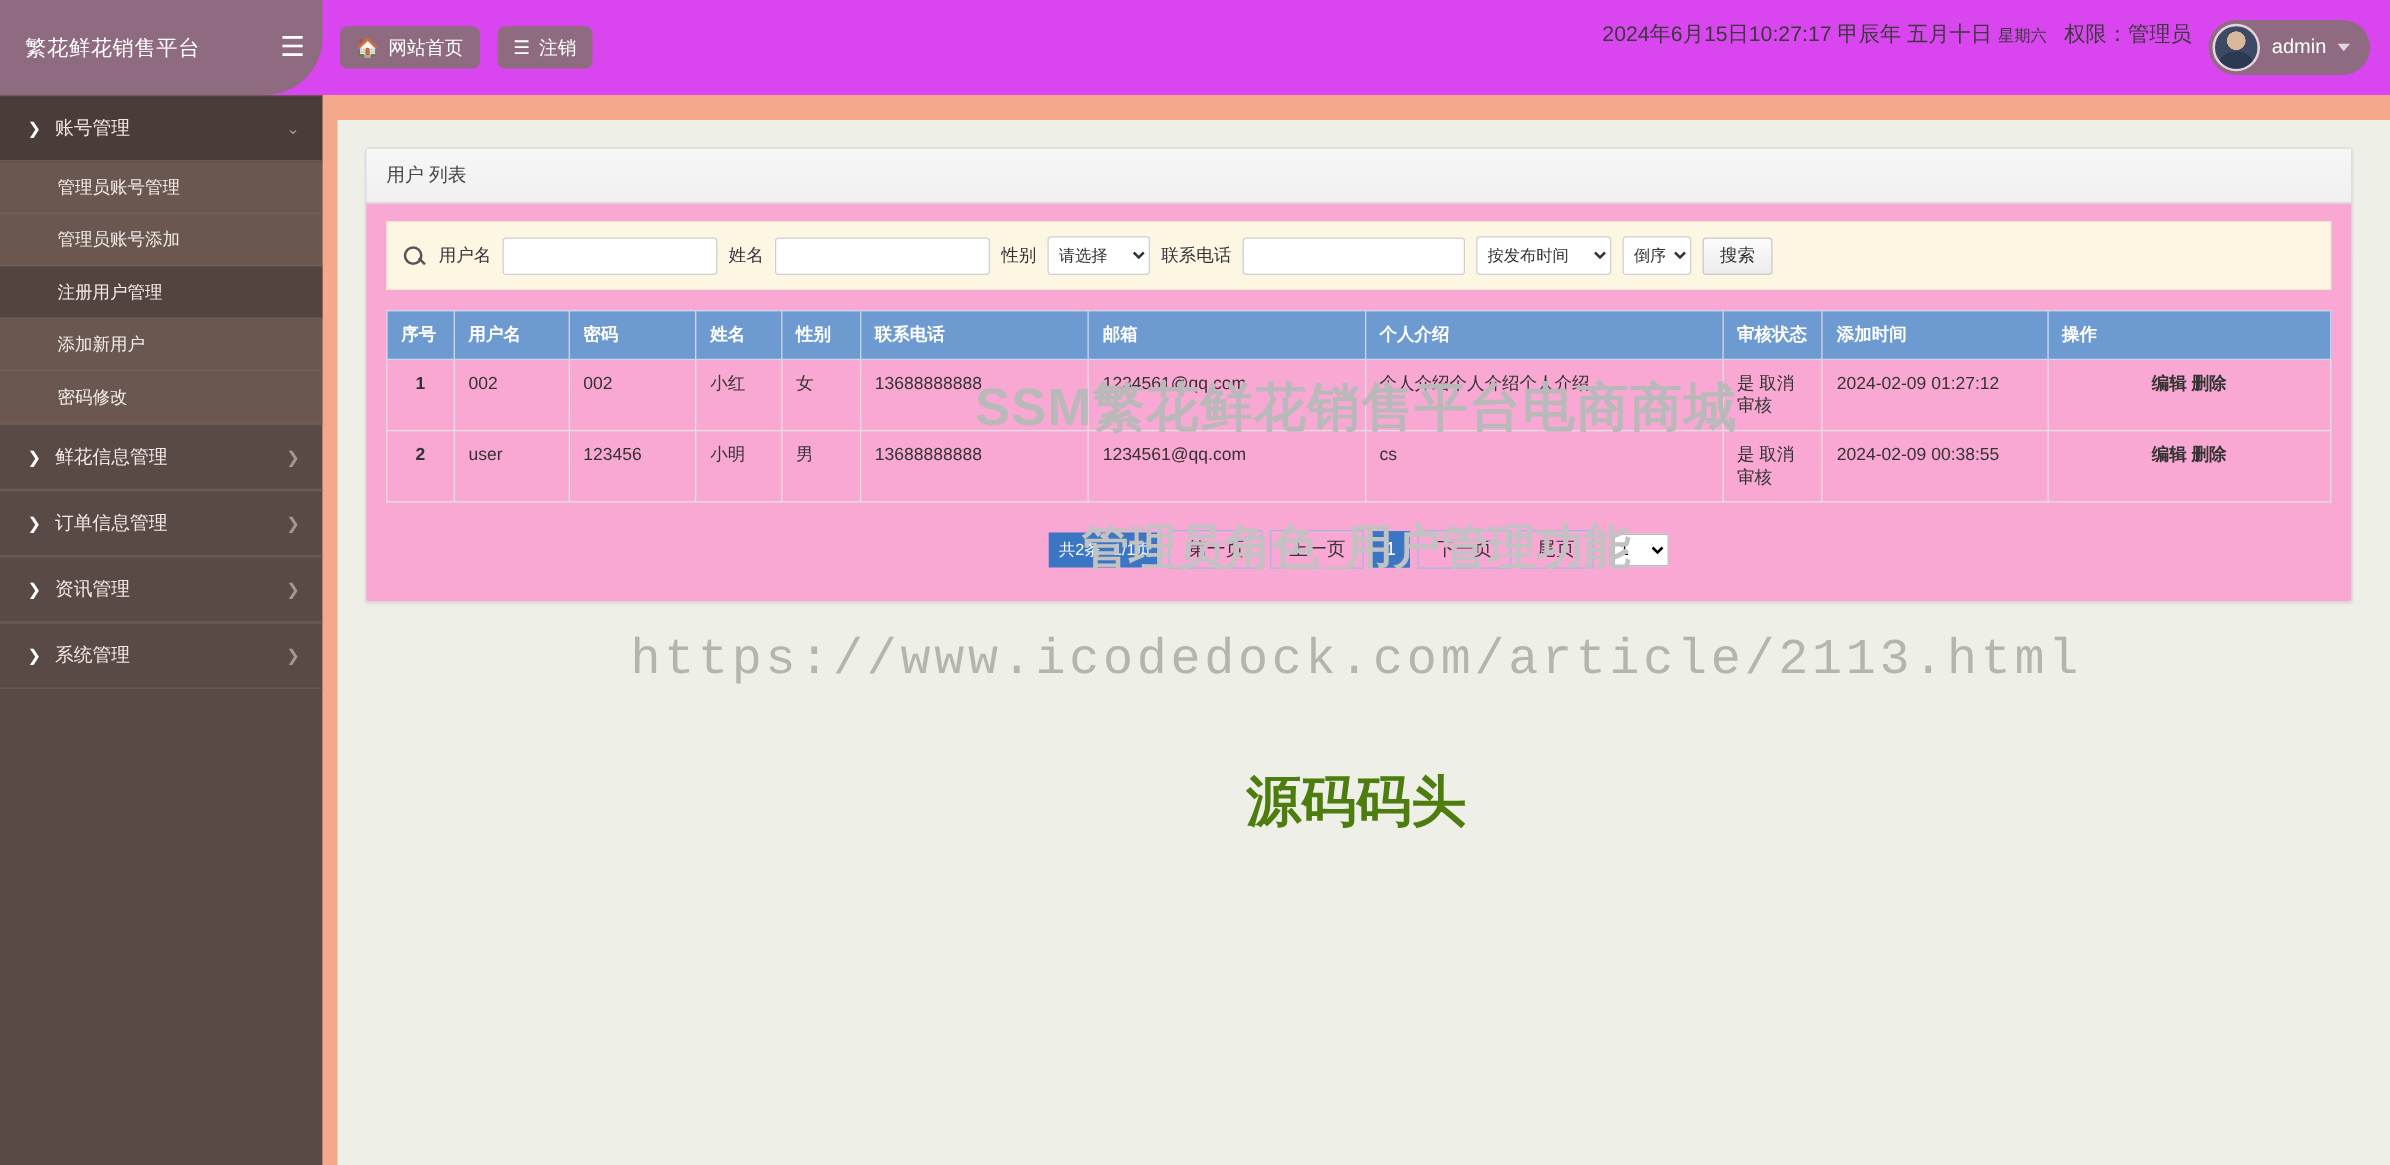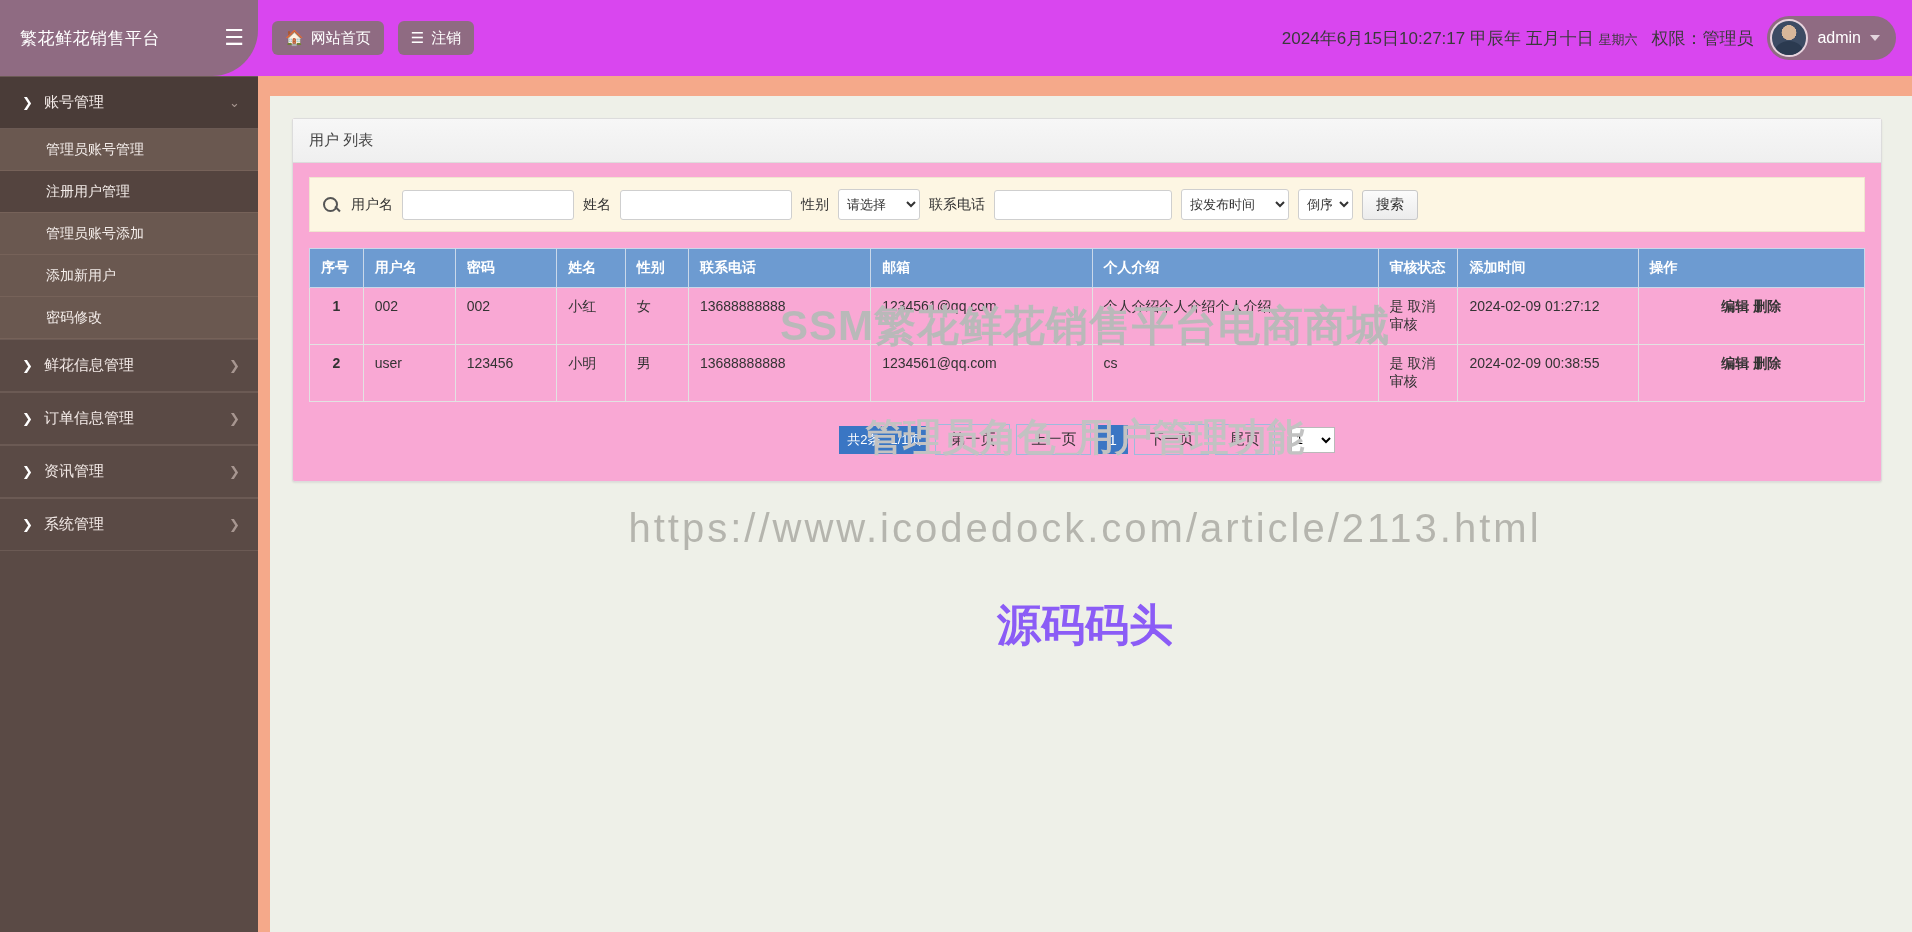--- a/index.html
+++ b/index.html
@@ -37,21 +37,21 @@
   .nav-btn {
     background: #8f6b82; color: #fff;
     border: none; border-radius: 6px;
     height: 34px; padding: 0 13px;
     font-size: 15px; font-family: inherit;
     display: inline-flex; align-items: center; gap: 7px;
     cursor: pointer;
   }
   .nav-btn-group { display: flex; gap: 14px; margin-left: 16px; }
   .topbar-right {
-    margin-left: auto; display: flex; align-items: center;
+    margin-left: auto; display: flex; align-items: flex-start;
     padding-right: 16px; gap: 14px;
   }
   .dt-text { font-size: 17px; color: #3a3a3a; white-space: nowrap; }
   .dt-text .small { font-size: 13px; }
   .perm-text { font-size: 17px; color: #3a3a3a; white-space: nowrap; }
   .user-chip {
     background: #8f6b82; color: #fff;
     border-radius: 22px; height: 44px;
     display: flex; align-items: center;
     padding: 0 16px 0 3px; gap: 9px;
@@ -222,24 +222,24 @@
   
   .wm {
     position: absolute; left: 0; right: 0; text-align: center;
     color: #b9b9b9; pointer-events: none; z-index: 10;
     font-weight: bold; white-space: nowrap;
   }
   .wm-1 { top: 298px; font-size: 42px; letter-spacing: 1px; }
   .wm-2 { top: 412px; font-size: 38px; color: #c2c2c2; }
   .wm-3 {
     top: 506px; font-size: 40px; color: #b5b5ae;
-    font-family: Liberation Sans, sans-serif;
+    font-family: Liberation Mono, monospace;
     letter-spacing: 3px; font-weight: normal;
   }
-  .wm-4 { top: 596px; font-size: 44px; color: #8b5cf6; }
+  .wm-4 { top: 612px; font-size: 44px; color: #4d7c0f; }
   .wm-left-offset { padding-left: 258px; }
 </style>
 </head>
 <body>
 
 <div class="topbar">
   <div class="brand">
     <span>繁花鲜花销售平台</span>
   </div>
   <div class="hamburger-toggle">☰</div>
@@ -275,25 +275,25 @@
 
   <div class="menu-group-head active">
     <span class="chev-right">❯</span>
     <span>账号管理</span>
     <span class="chev-end">⌄</span>
   </div>
   <div class="submenu">
     <div class="submenu-item">
       <span>管理员账号管理</span>
     </div>
+    <div class="submenu-item">
+      <span>管理员账号添加</span>
+    </div>
     <div class="submenu-item selected">
       <span>注册用户管理</span>
-    </div>
-    <div class="submenu-item">
-      <span>管理员账号添加</span>
     </div>
     <div class="submenu-item">
       <span>添加新用户</span>
     </div>
     <div class="submenu-item">
       <span>密码修改</span>
     </div>
   </div>
 
   <div class="menu-group-head">

